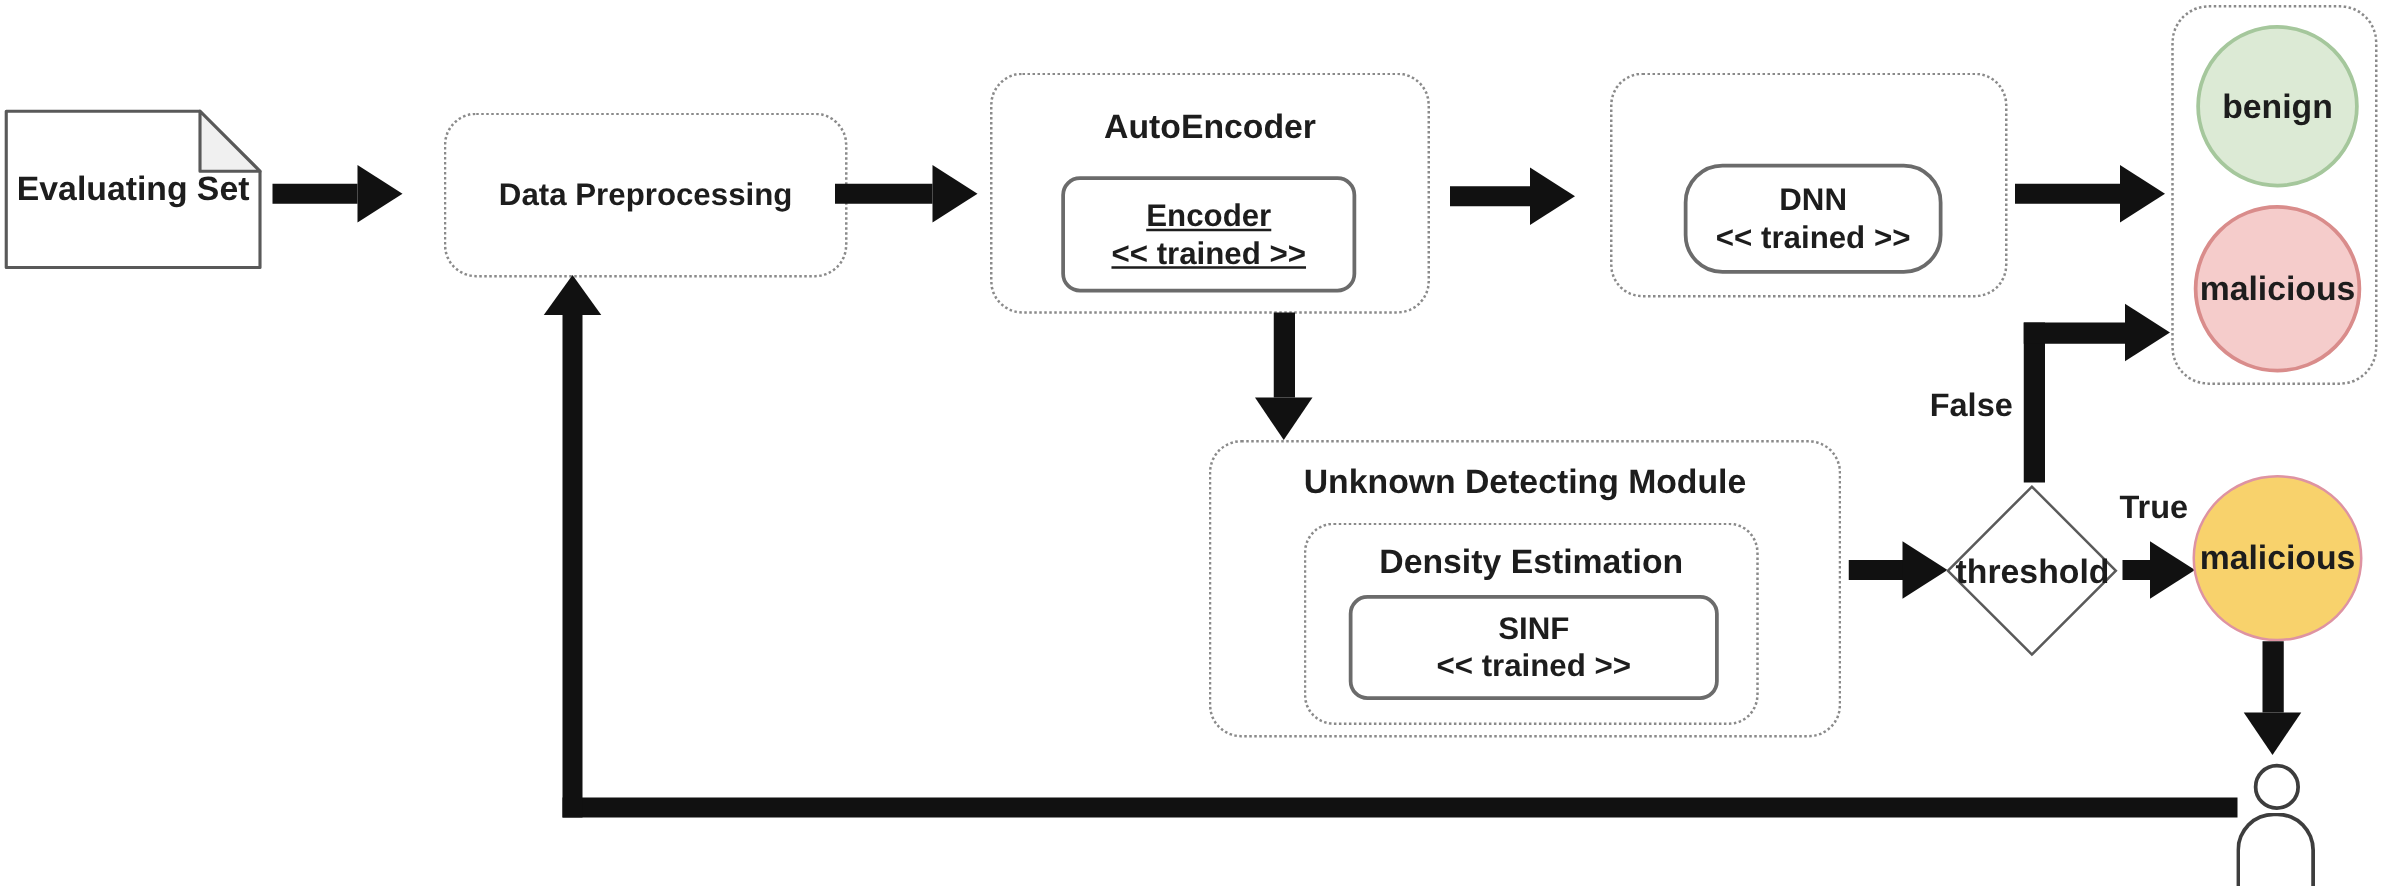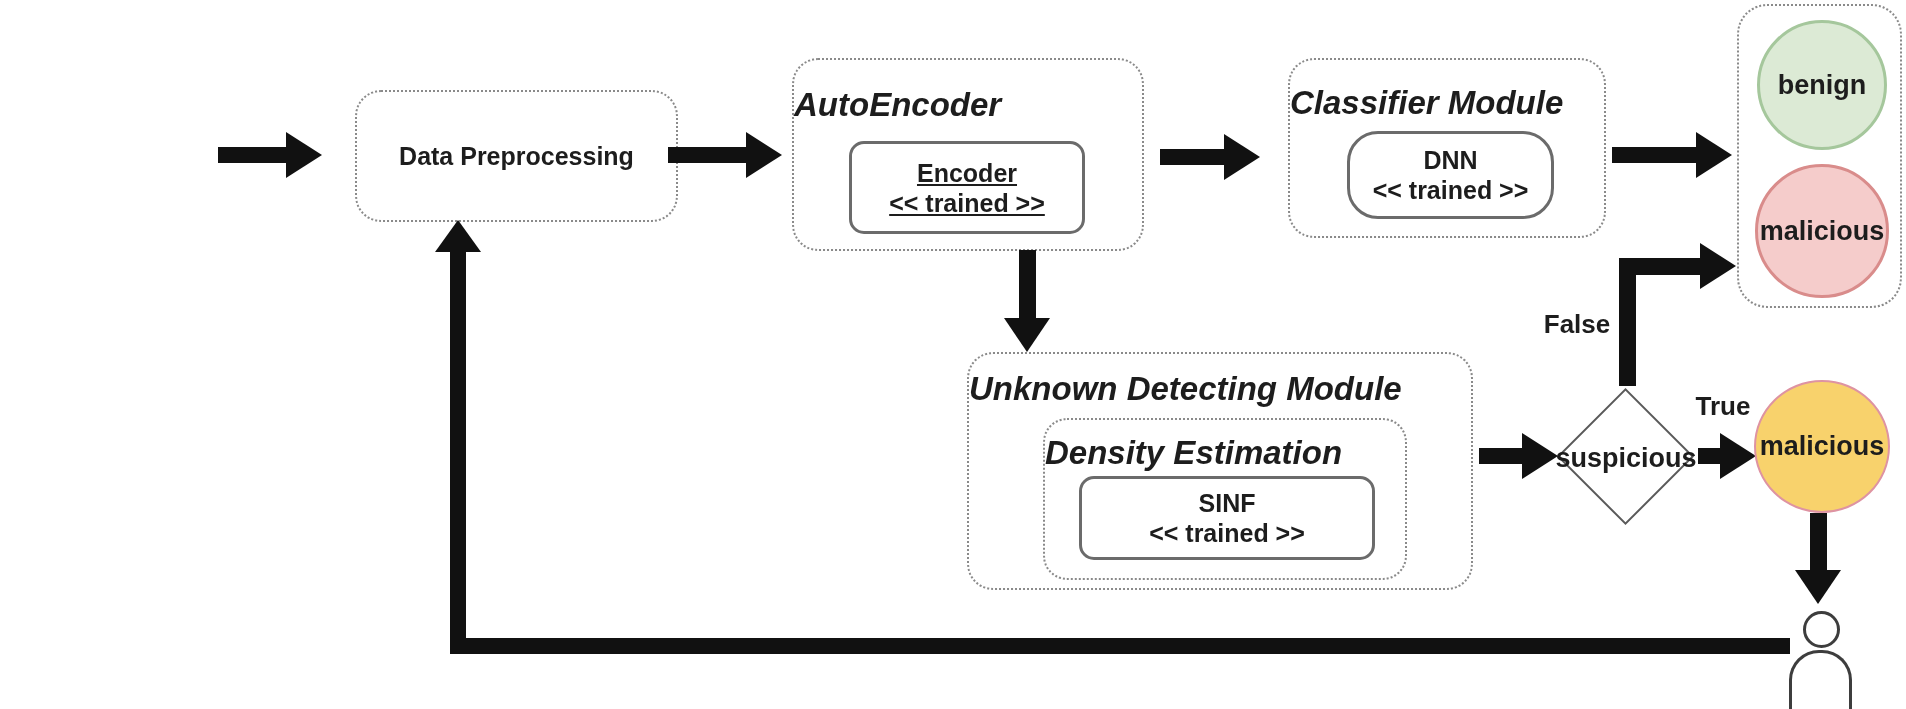--- a/index.html
+++ b/index.html
@@ -4,21 +4,21 @@
 <style>
   html,body{margin:0;padding:0;background:#fff;}
   #stage{
     position:relative;width:1906px;height:709px;background:#fff;overflow:hidden;
     font-family:"Liberation Sans","DejaVu Sans",sans-serif;
     font-weight:700;color:#1d1d1d;
   }
   .dotted-box{position:absolute;border:2px dotted #8a8a8a;border-radius:26px;background:#fff;box-sizing:border-box;}
   .solid-box{position:absolute;border:3px solid #6b6b6b;border-radius:15px;background:#fff;box-sizing:border-box;
     display:flex;flex-direction:column;align-items:center;justify-content:center;line-height:30px;font-size:25px;}
-  .box-title{width:100%;font-size:33px;font-style:italic;}
+  .box-title{width:100%;text-align:center;font-size:27px;}
   .flexcenter{display:flex;align-items:center;justify-content:center;}
   .circle{position:absolute;border-radius:50%;box-sizing:border-box;display:flex;align-items:center;justify-content:center;font-size:27px;}
   .circle-benign{background:#dcead5;border:3px solid #a5c79c;}
   .circle-malicious{background:#f5cccb;border:3px solid #d98c8b;}
   .circle-suspicious{background:#f8d26c;border:2px solid #de93a2;}
   .shaft{position:absolute;background:#111;}
   .head{position:absolute;width:0;height:0;}
   .head-right{border-left:36px solid #111;border-top:23px solid transparent;border-bottom:23px solid transparent;}
   .head-down{border-top:34px solid #111;border-left:23px solid transparent;border-right:23px solid transparent;}
   .head-up{border-bottom:32px solid #111;border-left:23px solid transparent;border-right:23px solid transparent;}
@@ -30,20 +30,29 @@
     border-radius:50%;background:#fff;box-sizing:border-box;}
   #person-body{position:absolute;left:1789px;top:650px;width:63px;height:60px;border:3px solid #3d3d3d;
     border-bottom:none;border-radius:30px 30px 0 0;background:#fff;box-sizing:border-box;}
   svg{display:block;}
 </style>
 </head>
 <body>
 
 <div id="stage">
 
+  <div style="position:absolute;left:3px;top:87px;width:207px;height:129px;">
+    <svg width="207" height="129" viewBox="0 0 207 129" style="position:absolute;left:0;top:0;">
+      <path d="M2 2 H157 L205 50 V127 H2 Z" fill="#ffffff" stroke="#595959" stroke-width="2.5" stroke-linejoin="round"></path>
+      <path d="M157 2 V50 H205 Z" fill="#f0f0f0" stroke="#595959" stroke-width="2.5" stroke-linejoin="round"></path>
+    </svg>
+    <div class="flexcenter" style="position:absolute;left:0;top:0;width:207px;height:129px;">
+      <span style="font-size:27px;">Evaluating Set</span>
+    </div>
+  </div>
 
   <div>
     <div class="shaft" style="left:218px;top:147px;width:68px;height:16px;"></div>
     <div class="head head-right" style="left:286px;top:132px;"></div>
   </div>
 
   <div class="dotted-box flexcenter" style="left:355px;top:90px;width:323px;height:132px;">
     <span style="font-size:25px;">Data Preprocessing</span>
   </div>
 
@@ -59,21 +68,20 @@
       <span>&lt;&lt; trained &gt;&gt;</span>
     </div>
   </div>
 
   <div>
     <div class="shaft" style="left:1160px;top:149px;width:64px;height:16px;"></div>
     <div class="head head-right" style="left:1224px;top:134px;"></div>
   </div>
 
   <div class="dotted-box" style="left:1288px;top:58px;width:318px;height:180px;">
-    <div class="box-title" style="margin-top:24px;">Classifier Module</div>
     <div class="solid-box" style="left:57px;top:71px;width:207px;height:88px;border-radius:31px;">
       <span>DNN</span>
       <span>&lt;&lt; trained &gt;&gt;</span>
     </div>
   </div>
 
   <div>
     <div class="shaft" style="left:1612px;top:147px;width:84px;height:16px;"></div>
     <div class="head head-right" style="left:1696px;top:132px;"></div>
   </div>
@@ -102,21 +110,21 @@
       </div>
     </div>
   </div>
 
   <div>
     <div class="shaft" style="left:1479px;top:448px;width:45px;height:16px;"></div>
     <div class="head head-right" style="left:1522px;top:433px;"></div>
   </div>
 
   <div id="diamond-shape"></div>
-  <div id="diamond-label">suspicious</div>
+  <div id="diamond-label">threshold</div>
 
   <div>
     <div class="shaft" style="left:1619px;top:258px;width:17px;height:128px;"></div>
     <div class="shaft" style="left:1619px;top:258px;width:85px;height:17px;"></div>
     <div class="head head-right" style="left:1700px;top:243px;"></div>
   </div>
   <div class="free-label" style="left:1577px;top:324px;">False</div>
 
   <div>
     <div class="shaft" style="left:1698px;top:448px;width:24px;height:16px;"></div>

